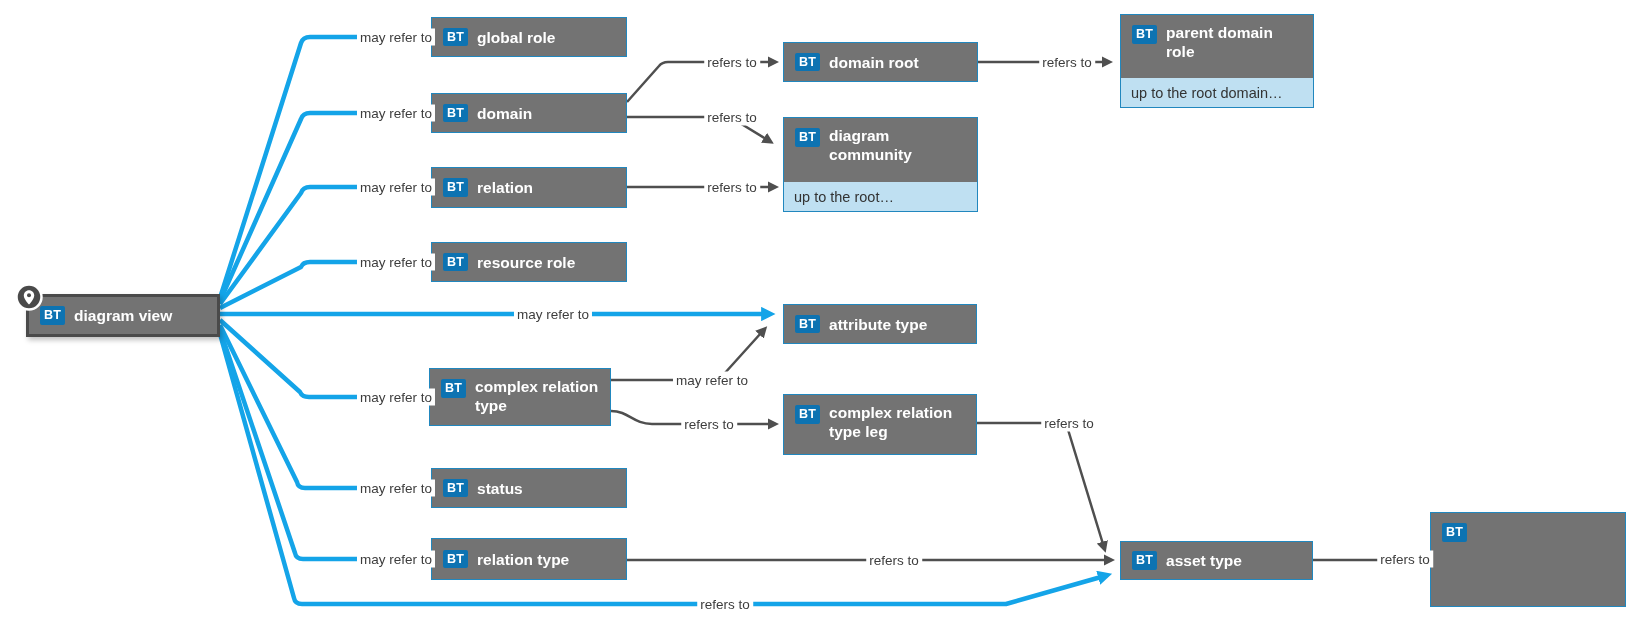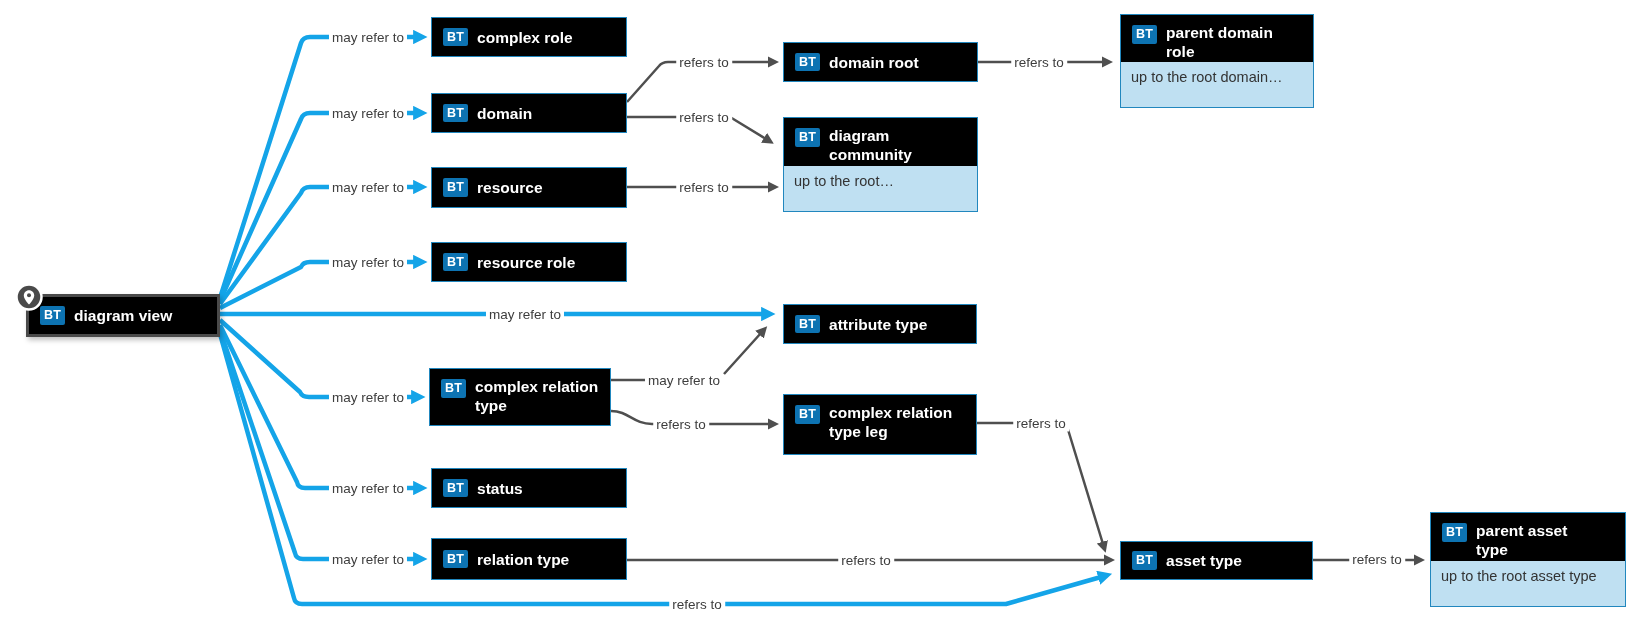--- a/index.html
+++ b/index.html
@@ -3,46 +3,46 @@
 <meta charset="utf-8">
 <style>
   html,body{margin:0;padding:0;background:#fff;}
   #canvas{
     position:relative;width:1640px;height:638px;background:#ffffff;overflow:hidden;
     font-family:"Liberation Sans","DejaVu Sans",sans-serif;
   }
   #edges{position:absolute;left:0;top:0;}
   .nodebox{
     position:absolute;box-sizing:border-box;display:flex;flex-direction:column;
-    border:1px solid #2187be;background:#000000;
+    border:1px solid #2187be;background:#737373;
   }
   .head{
     flex:1;display:flex;align-items:center;gap:9px;padding:0 8px 0 11px;
     color:#ffffff;font-weight:bold;font-size:15.5px;line-height:19px;
   }
   .nodebox.top .head{align-items:flex-start;padding-top:8px;}
   .badge{
     flex:0 0 auto;background:#0d73b2;color:#fff;font-size:12.5px;font-weight:bold;
     line-height:1;padding:3px 4px;border-radius:2px;letter-spacing:0.2px;
   }
   .nodebox.top .badge{margin-top:2px;}
   .nlabel{white-space:normal;}
   .wrap-96 .nlabel{max-width:96px;}
   .wrap-120 .nlabel{max-width:120px;}
   .wrap-142 .nlabel{max-width:142px;}
   .note{
     flex:0 0 auto;background:#bfe0f2;color:#333;font-size:14.5px;font-weight:normal;
-    padding:7px 8px 22px 10px;white-space:nowrap;overflow:hidden;
+    padding:7px 8px 6px 10px;white-space:nowrap;overflow:hidden;
   }
   .nodebox.selected{
     border:3px solid #4a4a4a;box-shadow:2px 3px 5px rgba(0,0,0,0.25);
   }
   .edge-label{
     position:absolute;transform:translate(-50%,-50%);background:#ffffff;
-    padding:1px 3px;font-size:13.5px;color:#3d3d3d;white-space:nowrap;line-height:15px;
+    padding:1px 3px;font-size:13.5px;color:#3d3d3d;white-space:nowrap;line-height:15px;margin-left:28px;
   }
   .pin{
     position:absolute;left:-16px;top:-16px;width:32px;height:32px;
   }
 </style>
 </head>
 <body>
 
 <div id="canvas">
 
@@ -89,33 +89,33 @@
     </div>
     <div class="head">
       <span class="badge">BT</span>
       <span class="nlabel">diagram view</span>
     </div>
   </div>
 
   <div class="nodebox" style="left:431px;top:17px;width:196px;height:40px;">
     <div class="head">
         <span class="badge">BT</span>
-        <span class="nlabel">complex role</span>
+        <span class="nlabel">global role</span>
       </div>
   </div>
   <div class="nodebox" style="left:431px;top:93px;width:196px;height:40px;">
     <div class="head">
         <span class="badge">BT</span>
         <span class="nlabel">domain</span>
       </div>
   </div>
   <div class="nodebox" style="left:431px;top:167px;width:196px;height:41px;">
     <div class="head">
         <span class="badge">BT</span>
-        <span class="nlabel">resource</span>
+        <span class="nlabel">relation</span>
       </div>
   </div>
   <div class="nodebox" style="left:431px;top:242px;width:196px;height:40px;">
     <div class="head">
         <span class="badge">BT</span>
         <span class="nlabel">resource role</span>
       </div>
   </div>
   <div class="nodebox wrap-142 top" style="left:429px;top:368px;width:182px;height:58px;">
     <div class="head">
@@ -172,23 +172,21 @@
   <div class="nodebox" style="left:1120px;top:541px;width:193px;height:39px;">
     <div class="head">
         <span class="badge">BT</span>
         <span class="nlabel">asset type</span>
       </div>
   </div>
 
   <div class="nodebox wrap-120 top" style="left:1430px;top:512px;width:196px;height:95px;">
     <div class="head">
         <span class="badge">BT</span>
-        <span class="nlabel">parent asset type</span>
-      </div>
-    <div class="note">up to the root asset type</div>
+      </div>
   </div>
 
   <span class="edge-label" style="left:368px;top:37px;">may refer to</span>
   <span class="edge-label" style="left:368px;top:113px;">may refer to</span>
   <span class="edge-label" style="left:368px;top:187px;">may refer to</span>
   <span class="edge-label" style="left:368px;top:262px;">may refer to</span>
   <span class="edge-label" style="left:525px;top:314px;">may refer to</span>
   <span class="edge-label" style="left:368px;top:397px;">may refer to</span>
   <span class="edge-label" style="left:368px;top:488px;">may refer to</span>
   <span class="edge-label" style="left:368px;top:559px;">may refer to</span>

